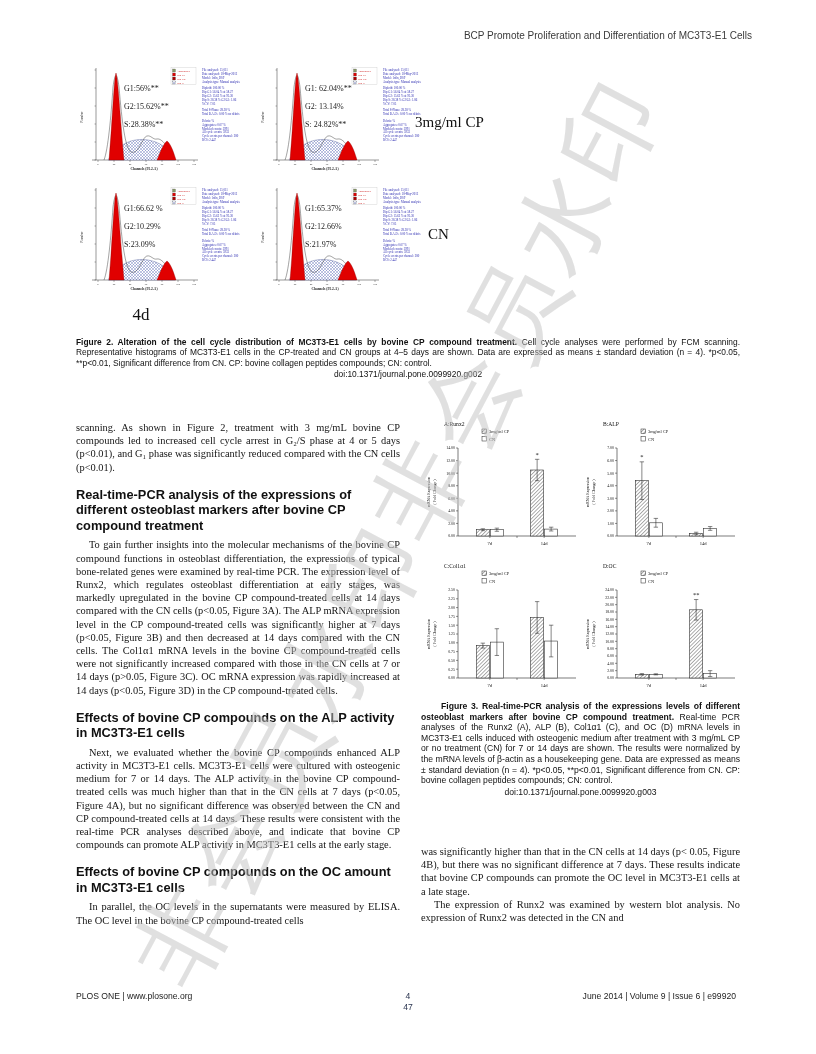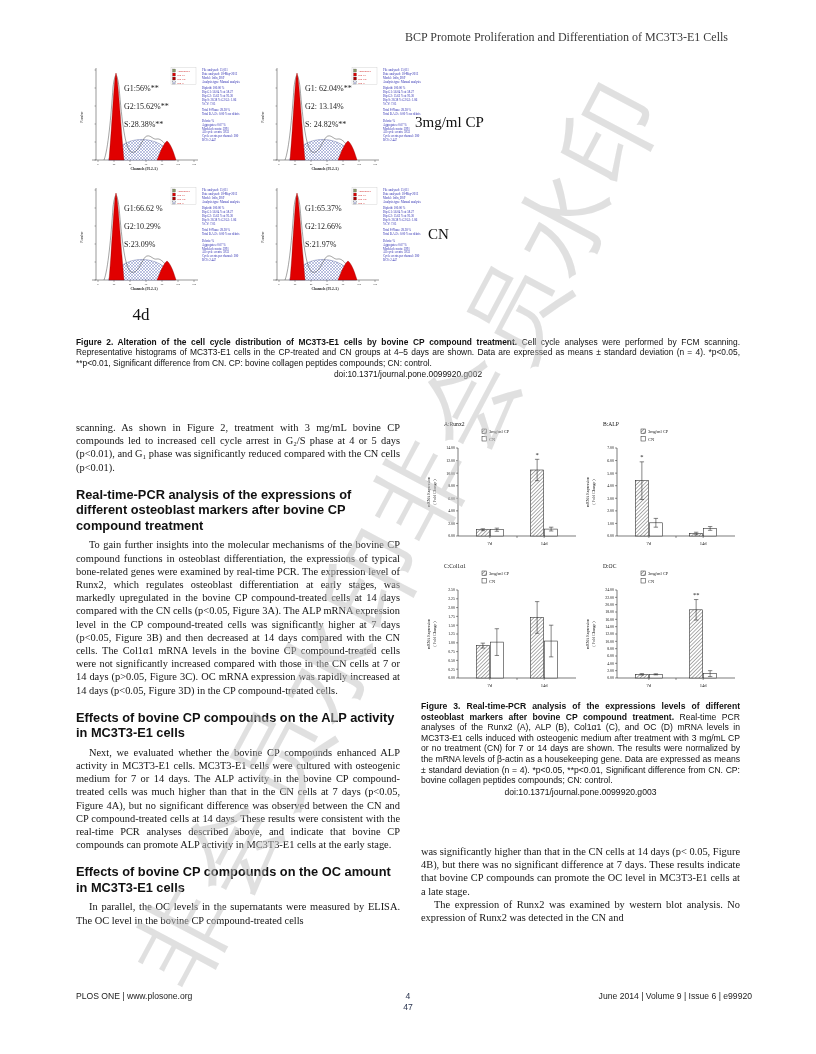--- a/index.html
+++ b/index.html
@@ -1,55 +1,55 @@
 <!DOCTYPE html>
 <html><head>
 <meta charset="utf-8">
 <style>
   html,body{margin:0;padding:0;background:#9a9a9a;}
   .page{position:relative;width:816px;height:1054px;margin:0 auto;background:#ffffff;
         overflow:hidden;font-family:"Liberation Serif",serif;color:#1a1a1a;}
-  .running-head{position:absolute;top:30px;left:0;right:88px;text-align:right;
-        font-family:Liberation Serif, serif;font-size:12px;color:#3a3a3a;}
+  .running-head{position:absolute;top:30px;left:0;right:64px;text-align:right;
+        font-family:Liberation Sans, sans-serif;font-size:10px;color:#3a3a3a;}
   
   #figure2{position:absolute;left:78px;top:62px;width:660px;height:270px;}
   .fig2-grid{display:grid;grid-template-columns:181px 181px;grid-auto-rows:120px;}
   .fig2-grid svg{width:181px;height:120px;display:block;}
   .fig2-label{position:absolute;font-size:15px;color:#111;}
   .lab-cp{left:337px;top:52px;}
   .lab-cn{left:350px;top:164px;}
   .fig2-days{position:absolute;left:0;top:243px;width:362px;display:flex;}
   .fig2-day{width:181px;text-align:center;padding-right:55px;box-sizing:border-box;
         font-size:17px;color:#111;}
   
   .caption{position:absolute;font-family:"Liberation Sans",sans-serif;font-size:8.4px;
         line-height:10.4px;text-align:justify;color:#111;}
   .caption .cap-bold{font-weight:700;}
   .caption .doi{display:block;margin-top:1px;text-align:center;}
   #caption2{left:76px;top:337px;width:664px;}
   #caption3{left:421px;top:701px;width:319px;font-size:8.6px;line-height:10.6px;}
-  #caption3 .cap-bold{display:inline;}
+  #caption3 .cap-bold{display:inline;margin-left:20px;}
   
   .col{position:absolute;font-size:10.4px;line-height:13.2px;text-align:justify;color:#141414;}
   #col-left{left:76px;top:421px;width:324px;}
   #col-right{left:421px;top:845px;width:319px;}
   .col p{margin:0;}
   .col p.ind{text-indent:13px;}
   .col h3{font-family:"Liberation Sans",sans-serif;font-size:12.8px;font-weight:700;
         line-height:15.5px;margin:13px 0 5px 0;text-align:left;color:#101010;}
   .col h3:first-child{margin-top:0;}
   
   #figure3{position:absolute;left:424px;top:416px;width:318px;display:grid;
         grid-template-columns:159px 159px;grid-auto-rows:142px;}
   #figure3 svg{width:159px;height:140px;display:block;}
   
   .footer-left,.footer-right,.footer-center{position:absolute;top:991px;
         font-family:"Liberation Sans",sans-serif;font-size:8.6px;color:#222;}
   .footer-left{left:76px;}
-  .footer-right{right:64px;text-align:right;}
+  .footer-right{right:80px;text-align:right;}
   .footer-center{left:0;right:0;text-align:center;line-height:10.5px;color:#2b3550;}
   
   .watermark{position:absolute;left:-165px;top:468px;width:1130px;text-align:center;
         font-size:96px;letter-spacing:5px;color:#c3c3c3;opacity:.5;
         transform:rotate(-62deg);transform-origin:center;white-space:nowrap;
         font-family:"DejaVu Sans",sans-serif;pointer-events:none;z-index:9;}
 </style>
 </head>
 <body>
 

